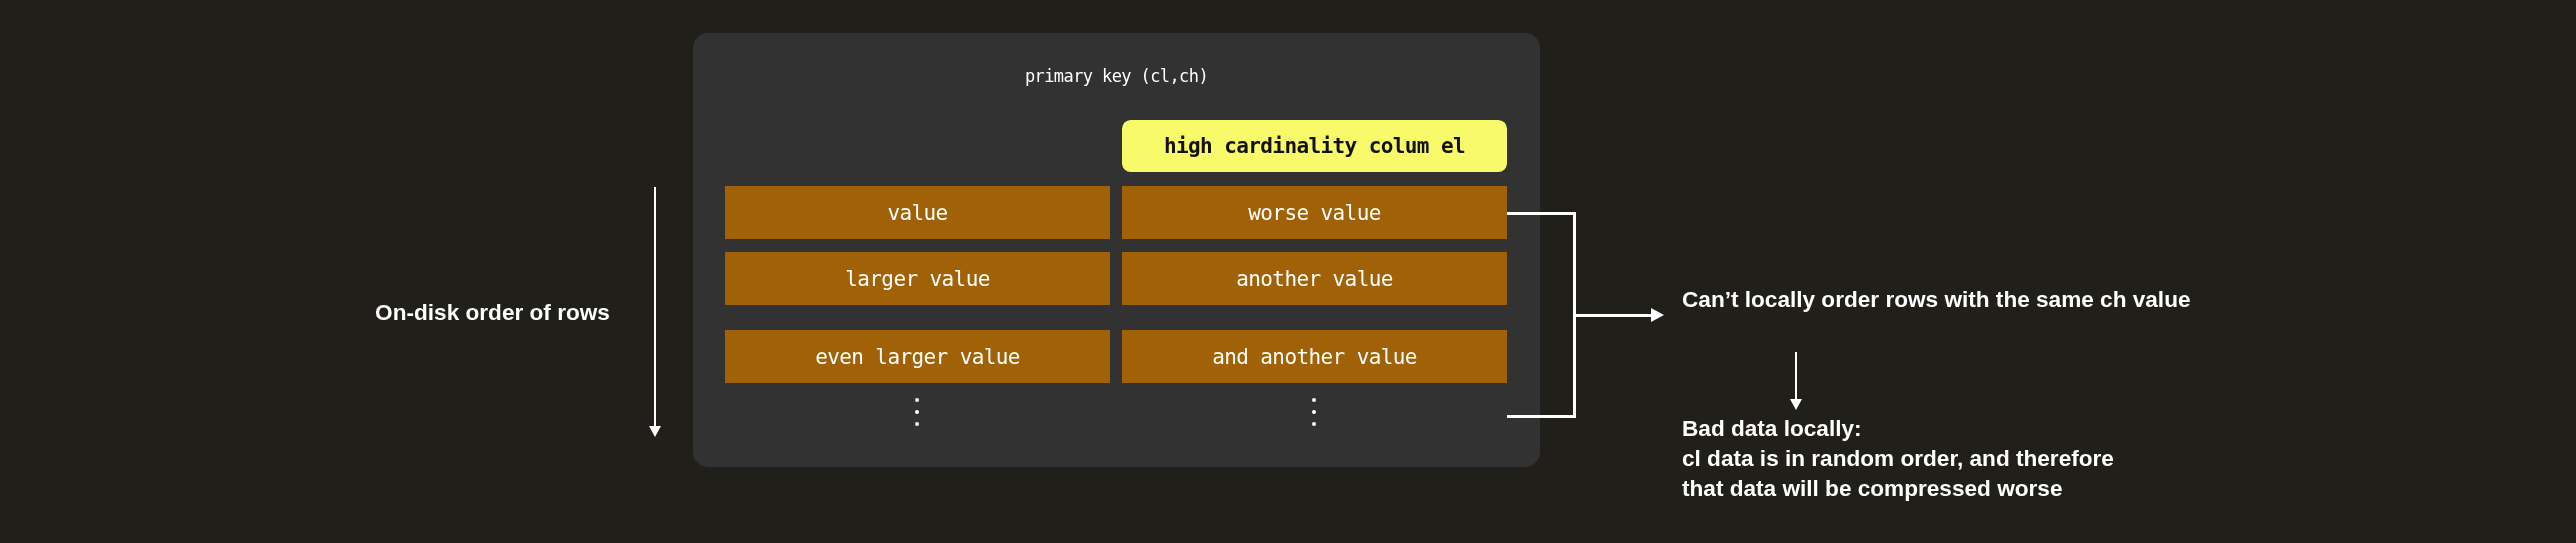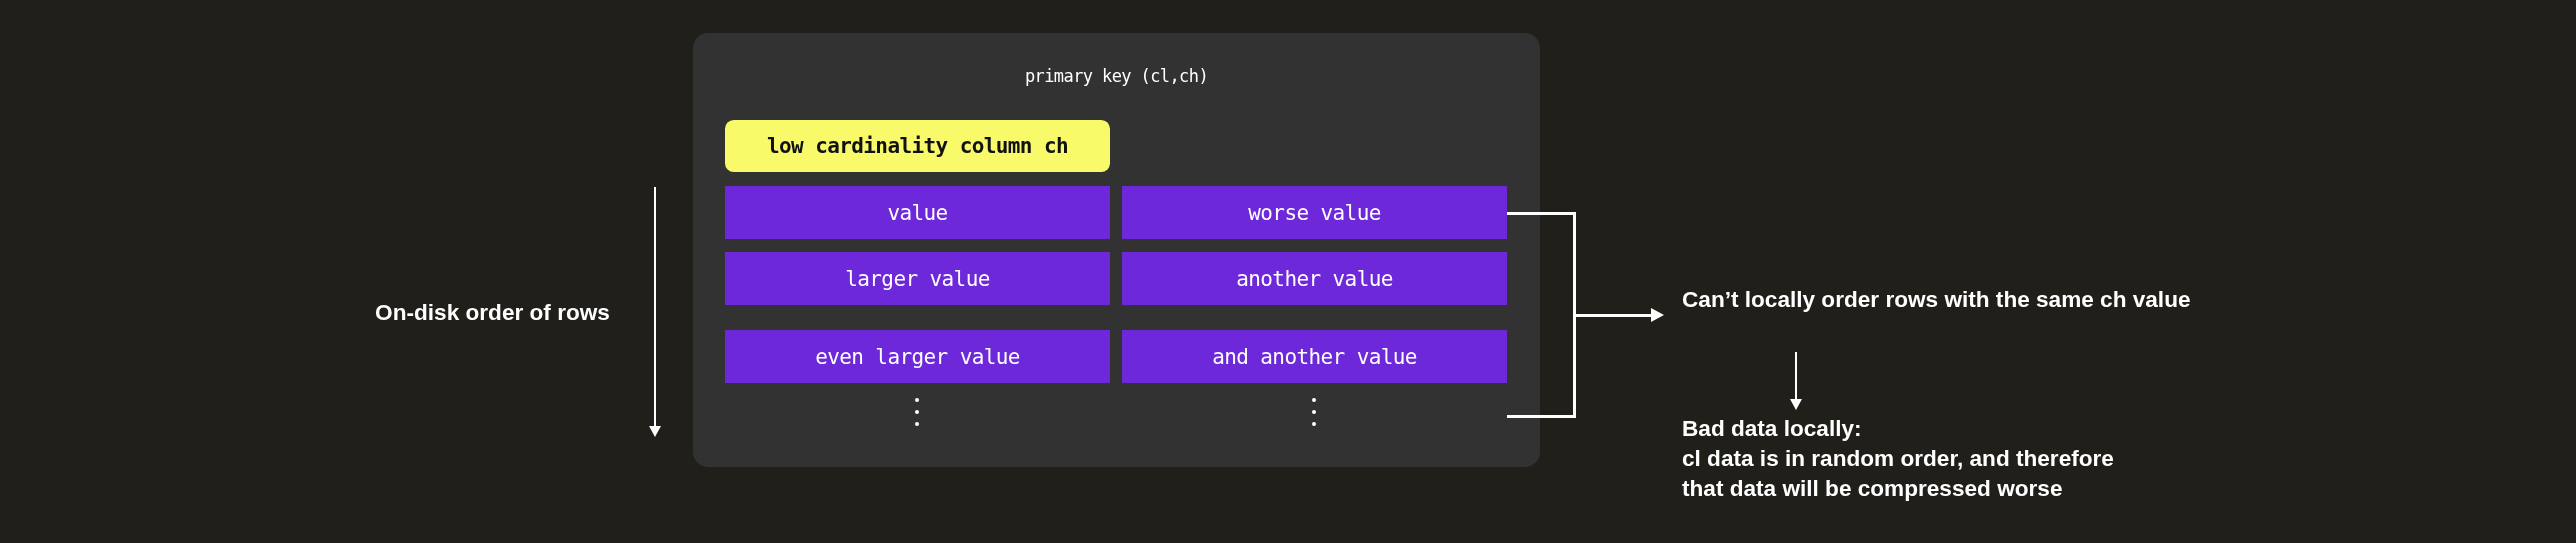--- a/index.html
+++ b/index.html
@@ -45,21 +45,21 @@
     display: flex;
     align-items: center;
     justify-content: center;
   }
   .col-header.left  { left: 32px; }
   .col-header.right { left: 429px; }
   .cell {
     position: absolute;
     width: 385px;
     height: 53px;
-    background: #6d28d9;
+    background: #a16207;
     color: #ffffff;
     font-family: "DejaVu Sans Mono", monospace;
     font-size: 21px;
     letter-spacing: -0.6px;
     display: flex;
     align-items: center;
     justify-content: center;
   }
   .cell.c0 { left: 32px; }
   .cell.c1 { left: 429px; }
@@ -130,21 +130,21 @@
 
 <div class="canvas">
 
   <div class="annotation left-label">On-disk order of rows</div>
   <div class="line v-arrow-line"></div>
   <div class="v-arrow-head"></div>
 
   <div class="panel">
     <div class="panel-title">primary key (cl,ch)</div>
 
-    <div class="col-header left">low cardinality column ch</div>
+    <div class="col-header right">high cardinality colum el</div>
 
     <div class="cell c0 r0">value</div>
     <div class="cell c0 r1">larger value</div>
     <div class="cell c0 r2">even larger value</div>
 
     <div class="cell c1 r0">worse value</div>
     <div class="cell c1 r1">another value</div>
     <div class="cell c1 r2">and another value</div>
 
     <div class="dots left">

